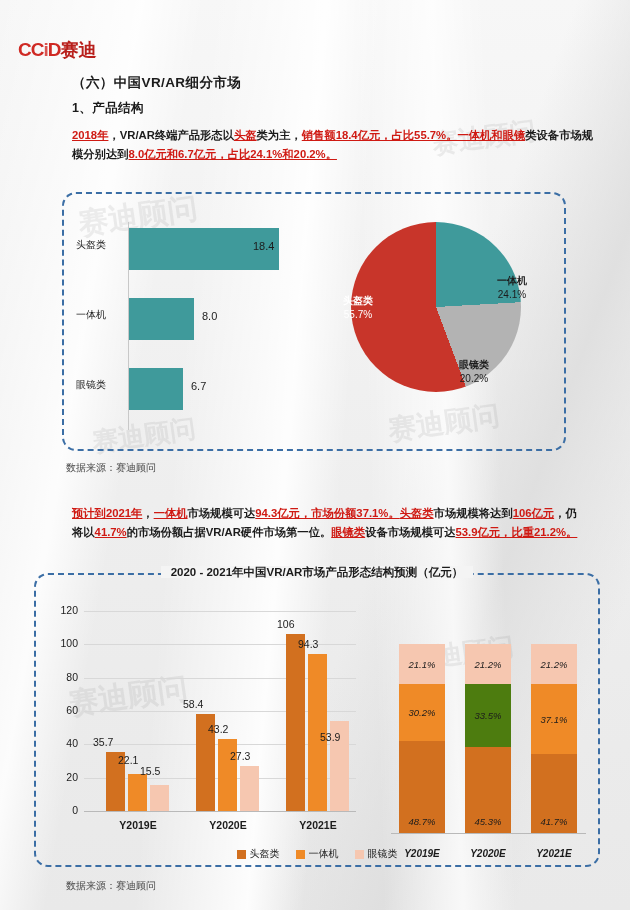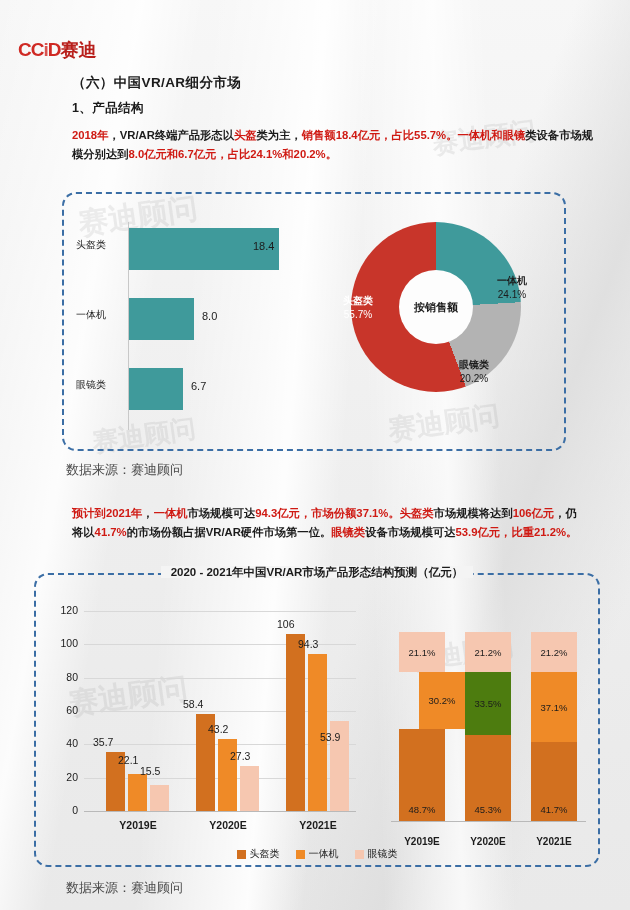--- a/index.html
+++ b/index.html
@@ -26,41 +26,41 @@
   
   .logo{position:absolute;left:18px;top:38px;font-weight:bold;font-size:19px;letter-spacing:-1px;color:#c9231f;white-space:nowrap;}
   .logo .cc{color:#cf2a24;}
   .logo .i{color:#d9534f;}
   .logo .cn{color:#b81f1b;font-size:18px;letter-spacing:0;}
 
   .h1{position:absolute;left:72px;top:74px;font-size:13.5px;font-weight:bold;color:#1b1b1b;letter-spacing:.4px;}
   .h2{position:absolute;left:72px;top:100px;font-size:12.5px;font-weight:bold;color:#1b1b1b;letter-spacing:.4px;}
 
   .para{position:absolute;font-size:11.3px;line-height:19px;color:#1b1b1b;font-weight:bold;}
-  .para .r{color:#cf1a13;}
+  .para .r{color:#cf1a13;text-decoration:underline;}
   #para1{left:72px;top:126px;width:522px;}
   #para2{left:72px;top:504px;width:510px;}
 
   
   .card{
     position:absolute;
     border:2px dashed #3b6ea5;
     border-radius:14px;
     background:transparent;
   }
   #card1{left:62px;top:192px;width:500px;height:255px;}
   #card2{left:34px;top:573px;width:562px;height:290px;}
 
   .card-title{
     position:absolute;left:0;right:0;top:-10px;
     text-align:center;font-size:11.5px;font-weight:bold;color:#1b1b1b;
   }
   .card-title span{background:#f4f4f4;padding:0 10px;}
 
-  .src{position:absolute;font-size:13px;color:#4a4a4a;}
+  .src{position:absolute;font-size:10px;color:#4a4a4a;}
   #src1{left:66px;top:461px;}
   #src2{left:66px;top:879px;}
 
   
   .hbars{position:absolute;left:12px;top:24px;width:238px;height:216px;}
   .hrow{position:absolute;left:0;width:100%;height:62px;}
   .hlabel{position:absolute;left:0;top:20px;width:48px;text-align:left;font-size:10px;color:#1c1c1c;}
   .haxis{position:absolute;left:52px;top:4px;width:1px;height:208px;background:#c8c8c8;}
   .hbar{position:absolute;left:53px;top:10px;height:42px;background:#3f9a9b;}
   .hval{position:absolute;top:22px;font-size:11px;color:#1c1c1c;}
@@ -82,21 +82,21 @@
 
   
   .g2{position:absolute;left:14px;top:22px;width:330px;height:250px;}
   .yaxis-lab{position:absolute;right:0;font-size:10.5px;color:#1c1c1c;text-align:right;width:28px;transform:translateY(-7px);}
   .gl{position:absolute;height:1px;background:#d8d8d8;}
   .gbar{position:absolute;bottom:0;}
   .gval{position:absolute;font-size:10.5px;color:#1c1c1c;white-space:nowrap;}
   .gcat{position:absolute;font-size:10.5px;font-weight:bold;color:#1c1c1c;text-align:center;}
 
   
-  .g3{position:absolute;left:355px;top:40px;width:195px;height:232px;}
+  .g3{position:absolute;left:355px;top:52px;width:195px;height:232px;font-style:italic;}
   .sbar{position:absolute;bottom:26px;width:46px;}
   .sseg{position:relative;width:100%;display:flex;align-items:center;justify-content:center;font-size:9.5px;color:#1c1c1c;}
   .sxlab{position:absolute;bottom:0;font-size:10px;font-weight:bold;color:#1c1c1c;text-align:center;width:56px;}
   .sbase{position:absolute;left:0;right:0;bottom:25px;height:1px;background:#b9b9b9;}
 
   
   .legend{position:absolute;left:0;right:0;bottom:4px;display:flex;justify-content:center;gap:16px;align-items:center;}
   .lg{display:flex;align-items:center;gap:4px;font-size:10px;color:#1c1c1c;}
   .sw{width:9px;height:9px;display:inline-block;}
 
@@ -147,21 +147,20 @@
 
       <div class="hrow" style="top:140px;">
         <div class="hlabel">眼镜类</div>
         <div class="hbar" style="width:54px;"></div>
         <div class="hval" style="left:115px;">6.7</div>
       </div>
     </div>
 
     <div class="donut-wrap">
       <div class="donut" style="background:conic-gradient(from 0deg, #3f9a9b 0deg 86.76deg, #b3b3b3 86.76deg 159.48deg, #c8352a 159.48deg 360deg);"></div>
-      <div class="donut-hole">按销售额</div>
 
       <div class="slice-lab lab-red">
         <b>头盔类</b>
         <i>55.7%</i>
       </div>
       <div class="slice-lab lab-teal">
         <b>一体机</b>
         <i>24.1%</i>
       </div>
       <div class="slice-lab lab-gray">
@@ -226,21 +225,21 @@
         <div class="gval" style="left:270px;top:108px;margin-top:26px;">53.9</div>
         <div class="gcat" style="left:233px;top:222px;width:70px;">Y2021E</div>
       </div>
     </div>
 
     <div class="g3">
       <div class="sbase"></div>
 
       <div class="sbar" style="left:8px;">
         <div class="sseg" style="height:40px;background:#f6c7b0;">21.1%</div>
-        <div class="sseg" style="height:57px;background:#ef8a27;margin-left:20px;">30.2%</div>
+        <div class="sseg" style="height:57px;background:#ef8a27;">30.2%</div>
         <div class="sseg" style="height:92px;background:#d2701f;align-items:flex-end;padding-bottom:6px;box-sizing:border-box;">48.7%</div>
       </div>
       <div class="sxlab" style="left:3px;">Y2019E</div>
 
       <div class="sbar" style="left:74px;">
         <div class="sseg" style="height:40px;background:#f6c7b0;">21.2%</div>
         <div class="sseg" style="height:63px;background:#4d7c0f;">33.5%</div>
         <div class="sseg" style="height:86px;background:#d2701f;align-items:flex-end;padding-bottom:6px;box-sizing:border-box;">45.3%</div>
       </div>
       <div class="sxlab" style="left:69px;">Y2020E</div>

